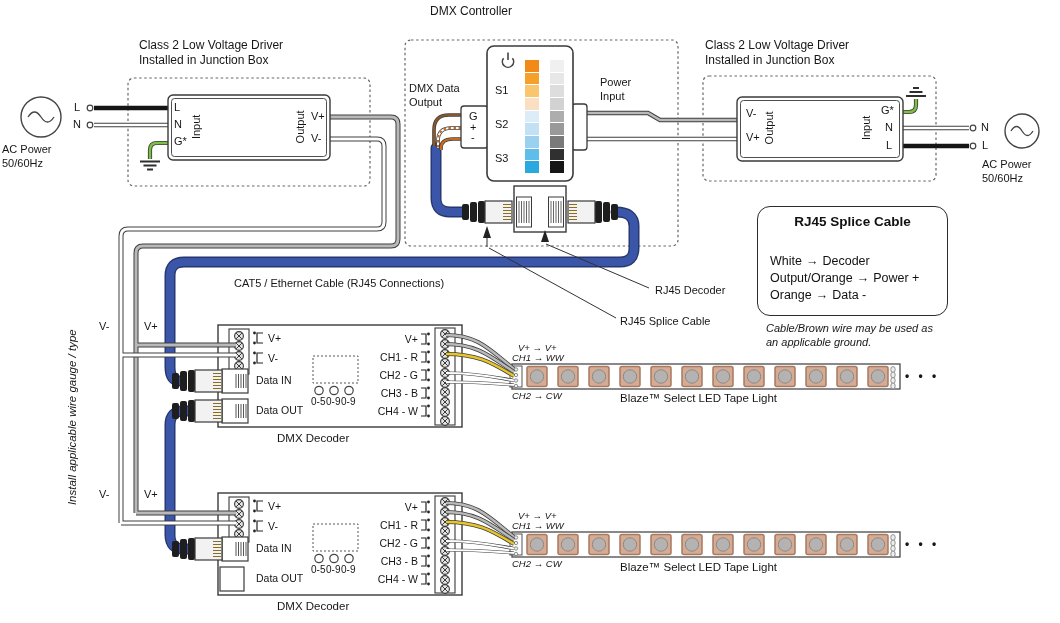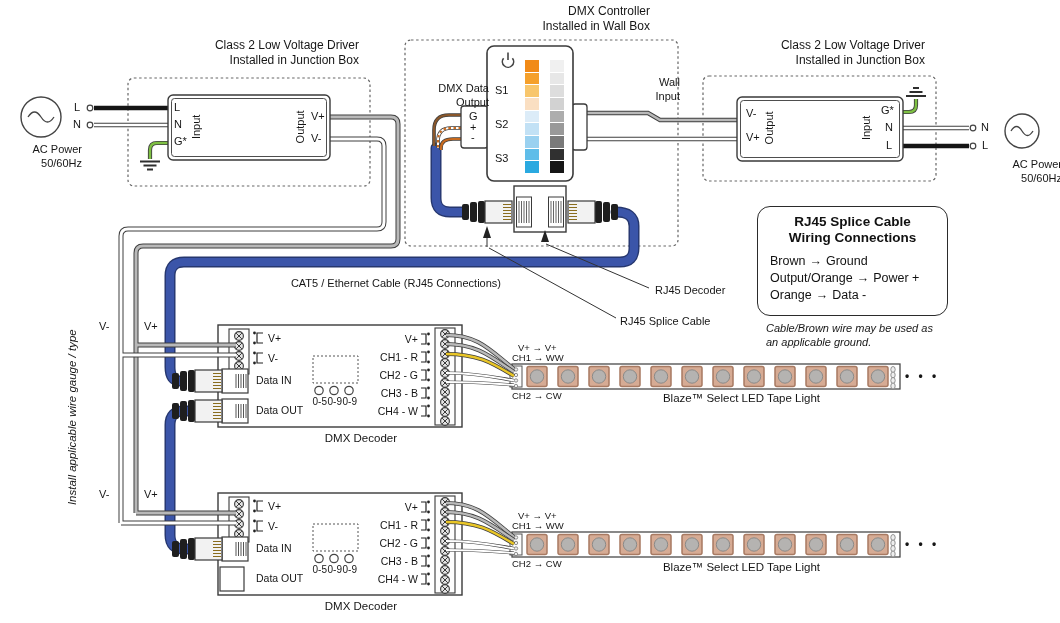--- a/index.html
+++ b/index.html
@@ -1,23 +1,23 @@
 <!DOCTYPE html>
 <html style="--cable-blue: #3b55a9; --cable-blue-dark: #26376e; --wire-gray: #b9b9b9; --wire-yellow: #e9c627; --wire-green: #7ec043; --wire-brown: #8a572b; --wire-orange: #c86a1e; --outline: #3f3f3f;"><head>
 <meta charset="utf-8">
 <style>
   html,body{margin:0;padding:0;background:#fff;}
   #stage{position:relative;width:1060px;height:623px;background:#fff;overflow:hidden;
          font-family:"Liberation Sans", sans-serif;}
   #wires{position:absolute;left:0;top:0;}
   .lbl{position:absolute;font-size:11px;color:#161616;white-space:nowrap;line-height:1.25;}
   .t{font-size:12px;}
-  .c{text-align:right;}
+  .c{text-align:left;}
   .r{text-align:right;}
-  .sm{font-size:9.5px;}
+  .sm{font-size:9.5px;font-style:italic;}
   .md{font-size:10.5px;}
   .xs{font-size:10px;}
   .it{font-style:italic;}
   .rot{transform:rotate(-90deg);text-align:center;}
   .dots{font-size:12px;font-weight:bold;letter-spacing:3px;}
   .swcol{position:absolute;display:flex;flex-direction:column;gap:1px;}
   .swcol .swatch{flex:1;}
   #splicebox{position:absolute;left:757px;top:206px;width:191px;height:110px;
              border:1.7px solid #2b2b2b;border-radius:13px;box-sizing:border-box;}
   #splicebox .bt{position:absolute;left:0;width:100%;text-align:center;font-weight:bold;font-size:13.5px;color:#111;}
@@ -326,21 +326,20 @@
       <div class="swatch" style="background: rgb(48, 48, 48);"></div>
       <div class="swatch" style="background: rgb(22, 22, 22);"></div>
     </div>
 
 <div class="lbl t c" style="left:139px;top:38px;width:220px">
   <div>Class 2 Low Voltage Driver</div>
       <div>Installed in Junction Box</div>
 </div>
 <div class="lbl t c" style="left:430px;top:4px;width:220px">
   <div>DMX Controller</div>
-      <div>Installed in Wall Box</div>
 </div>
 <div class="lbl t c" style="left:705px;top:38px;width:220px">
   <div>Class 2 Low Voltage Driver</div>
       <div>Installed in Junction Box</div>
 </div>
 
 <div class="lbl c" style="left:2px;top:143px;width:80px">
   <div>AC Power</div>
       <div>50/60Hz</div>
 </div>
@@ -373,32 +372,31 @@
   <div>DMX Data</div>
       <div>Output</div>
 </div>
 <div class="lbl" style="left:469px;top:110px">G</div>
 <div class="lbl" style="left:470px;top:121px">+</div>
 <div class="lbl" style="left:471px;top:131px">-</div>
 <div class="lbl" style="left:495px;top:84px">S1</div>
 <div class="lbl" style="left:495px;top:118px">S2</div>
 <div class="lbl" style="left:495px;top:152px">S3</div>
 <div class="lbl c" style="left:600px;top:76px;width:80px">
-  <div>Wall</div>
+  <div>Power</div>
       <div>Input</div>
 </div>
 
-<div class="lbl c" style="left:261px;top:277px;width:240px">CAT5 / Ethernet Cable (RJ45 Connections)</div>
+<div class="lbl c" style="left:234px;top:277px;width:240px">CAT5 / Ethernet Cable (RJ45 Connections)</div>
 <div class="lbl" style="left:655px;top:284px">RJ45 Decoder</div>
 <div class="lbl" style="left:620px;top:315px">RJ45 Splice Cable</div>
 
 <div id="splicebox">
   <div class="bt" style="top:7px">RJ45 Splice Cable</div>
-  <div class="bt" style="top:23px">Wiring Connections</div>
-  <div class="srow" style="top:47px"><span>Brown</span><span class="arr">→</span><span>Ground</span></div>
+  <div class="srow" style="top:47px"><span>White</span><span class="arr">→</span><span>Decoder</span></div>
   <div class="srow" style="top:64px"><span>Output/Orange</span><span class="arr">→</span><span>Power +</span></div>
   <div class="srow" style="top:81px"><span>Orange</span><span class="arr">→</span><span>Data -</span></div>
 </div>
 <div class="lbl it" style="left:766px;top:322px">
   <div>Cable/Brown wire may be used as</div>
       <div>an applicable ground.</div>
 </div>
 
 <div class="lbl rot it" style="left:-33px;top:410px;width:210px;font-size:11.5px">Install applicable wire gauge / type</div>
 

